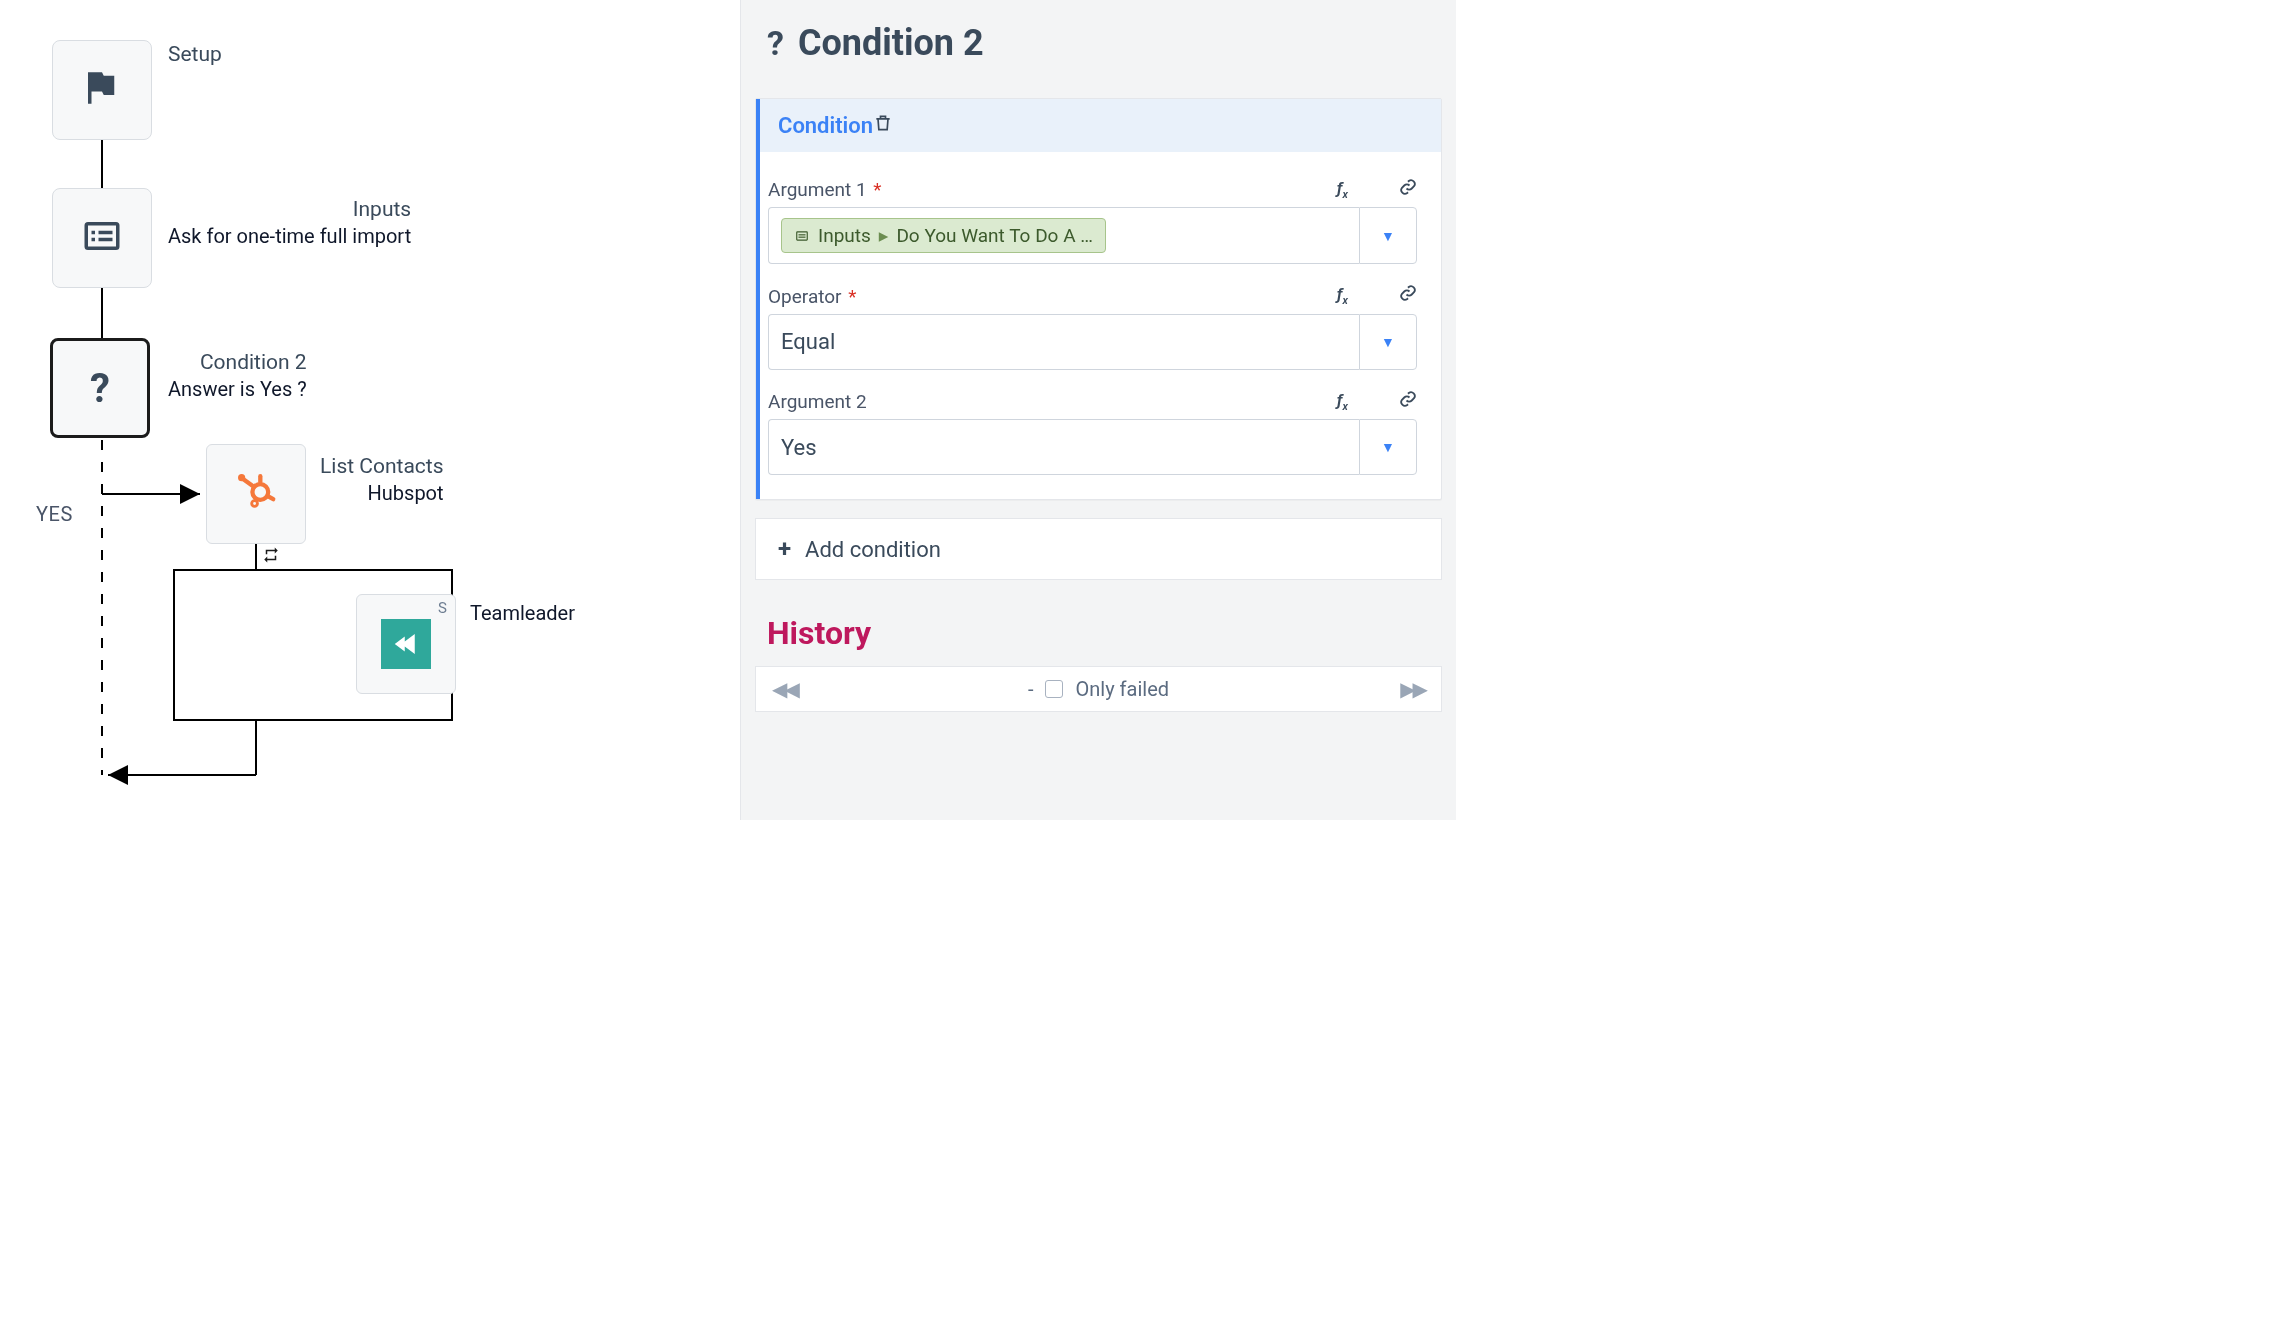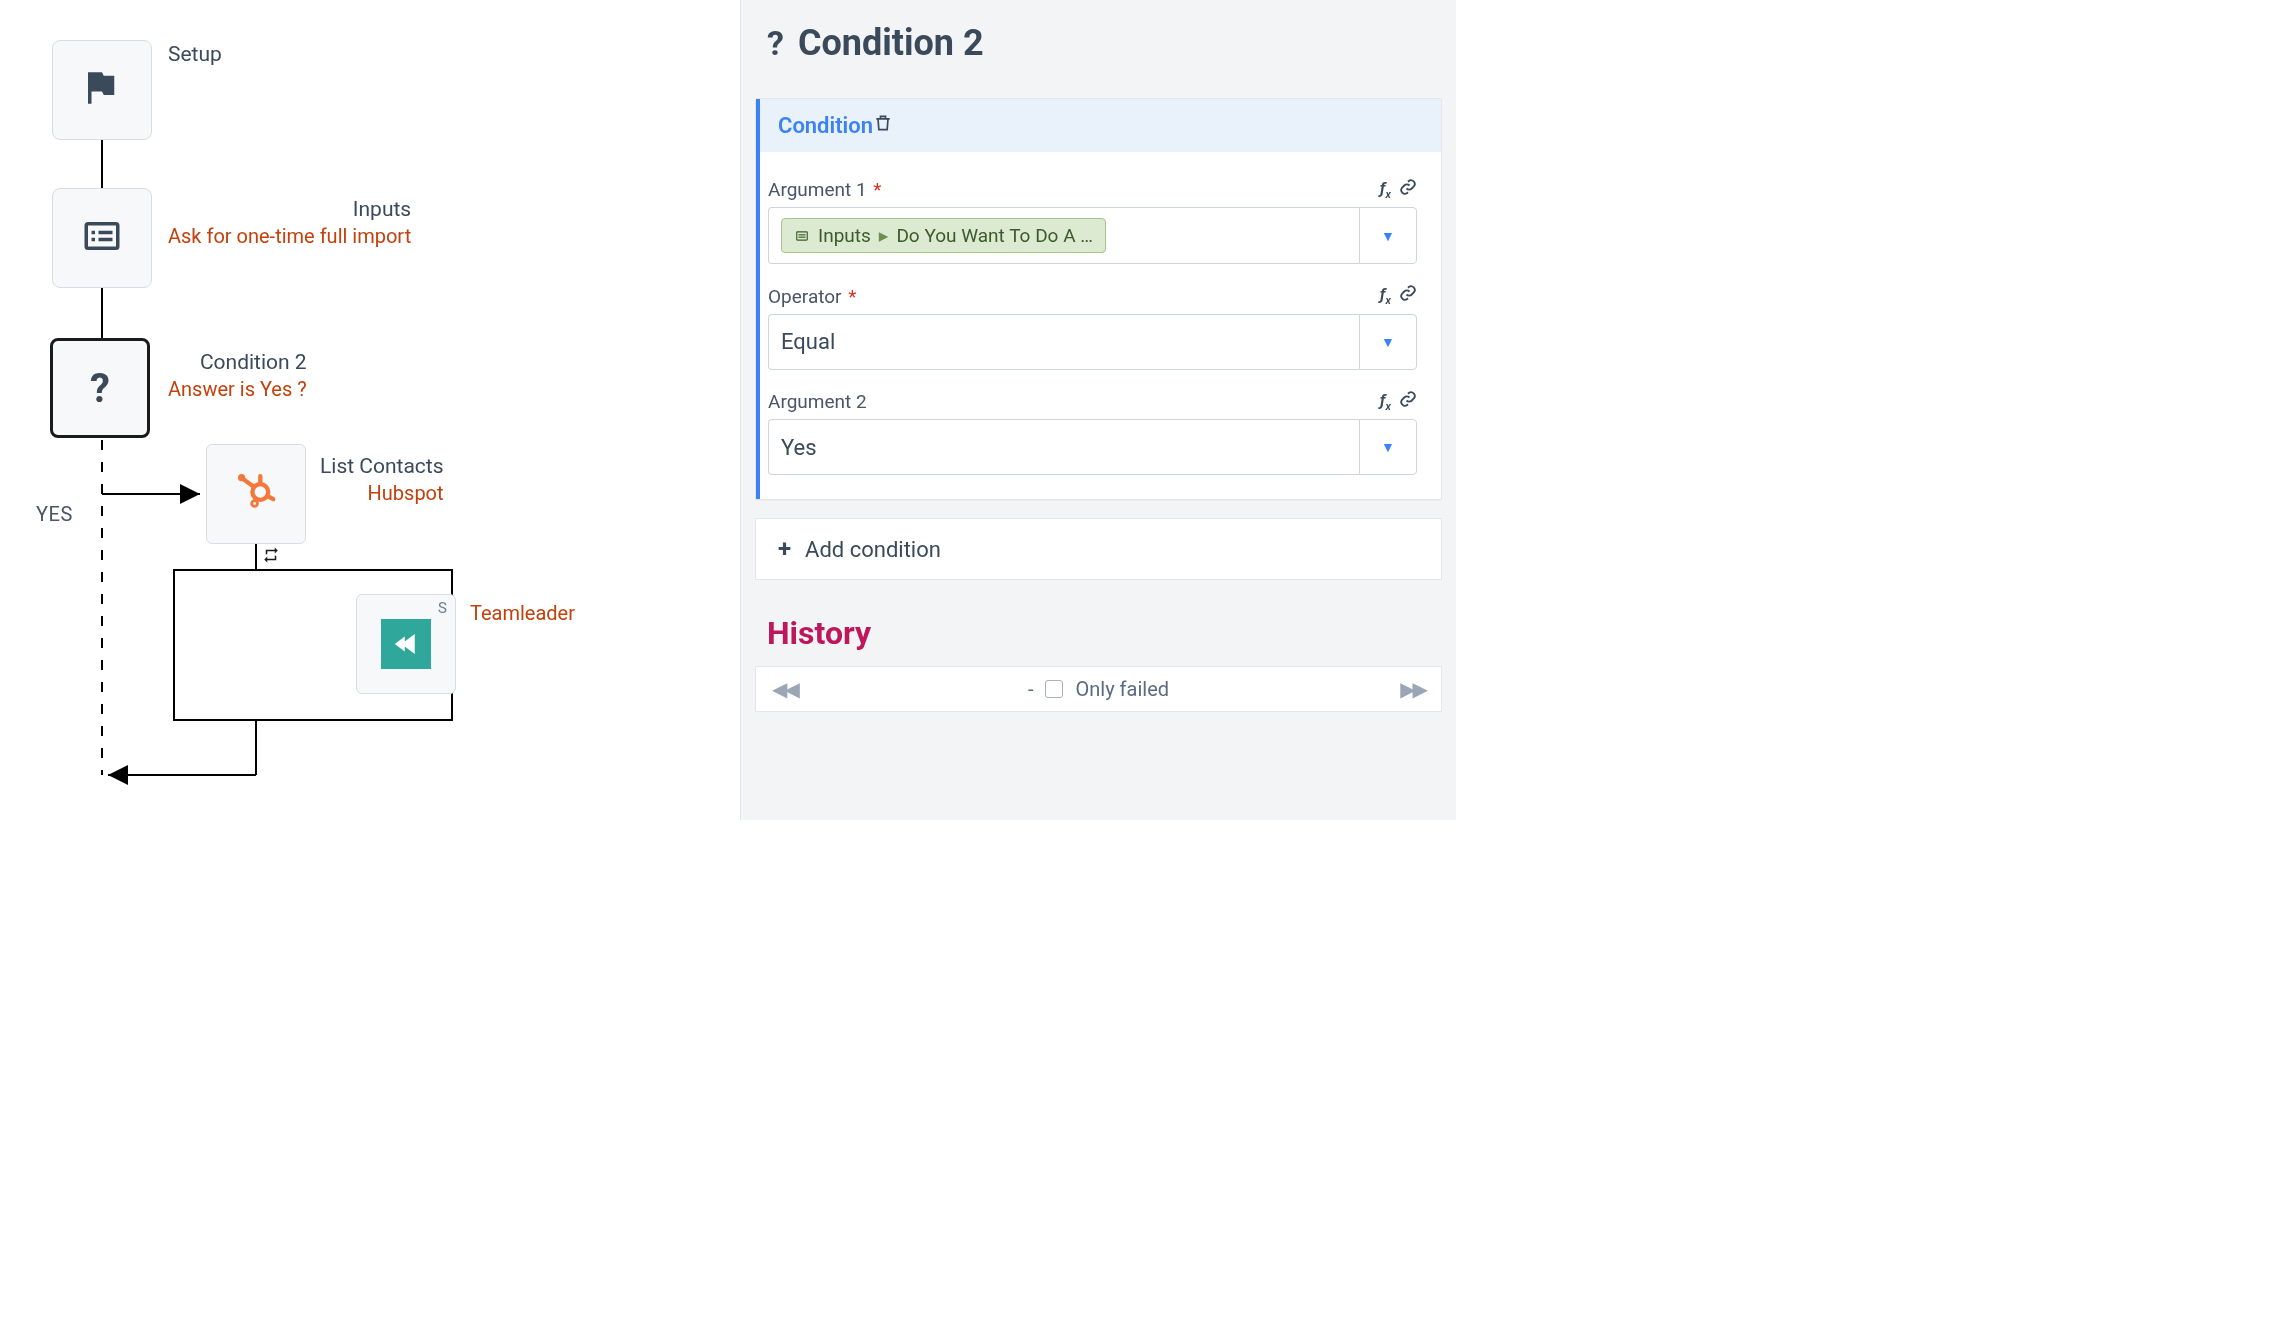--- a/index.html
+++ b/index.html
@@ -34,21 +34,21 @@
   .node-box.selected {
     border: 3px solid #1b1b1b;
   }
   .node-label {
     position: absolute;
     font-size: 21px;
     color: #3a4a5b;
     line-height: 1.35;
   }
   .node-sub {
-    color: #c2410c;
+    color: #0f172a;
     font-size: 20px;
   }
   .small-node {
     width: 100px; height: 100px;
     border-radius: 6px;
   }
   .badge-s {
     position:absolute; top:4px; right:8px; font-size:15px; color:#6e7e92;
   }
   .yes-label {
@@ -94,21 +94,21 @@
   }
   .card-header .ttl { color:#3b82f6; font-size:22px; font-weight:600; }
   .card-body { padding: 18px 24px 24px 8px; border-left:4px solid #3b82f6; }
   .field-row { margin-top: 8px; }
   .field-label-row {
     display:flex; align-items:center; justify-content:space-between;
     font-size:19px; color:#4a5568; margin-bottom:6px;
   }
   .req { color:#d93025; margin-left:2px; }
   .field-tools { display:flex; gap:8px; color:#3a4a5b; }
-  .field-tools span { cursor:pointer; font-size:17px; }
+  .field-tools span { cursor:pointer; font-size:17px;margin-left:43px; }
   .input-wrap {
     display:flex;
   }
   .input-main {
     flex:1;
     border:1px solid #cfd5dd;
     border-right:none;
     border-radius:4px 0 0 4px;
     min-height:56px;
     padding:10px 12px;

